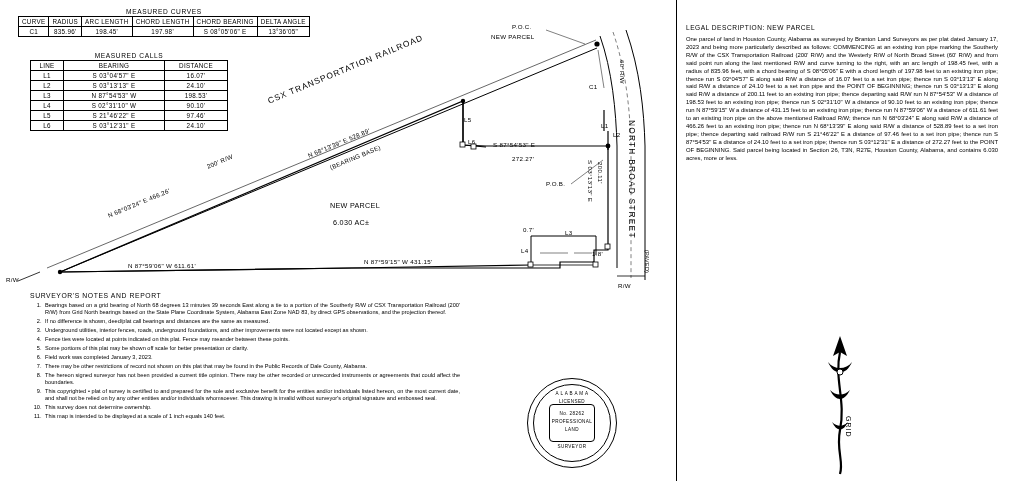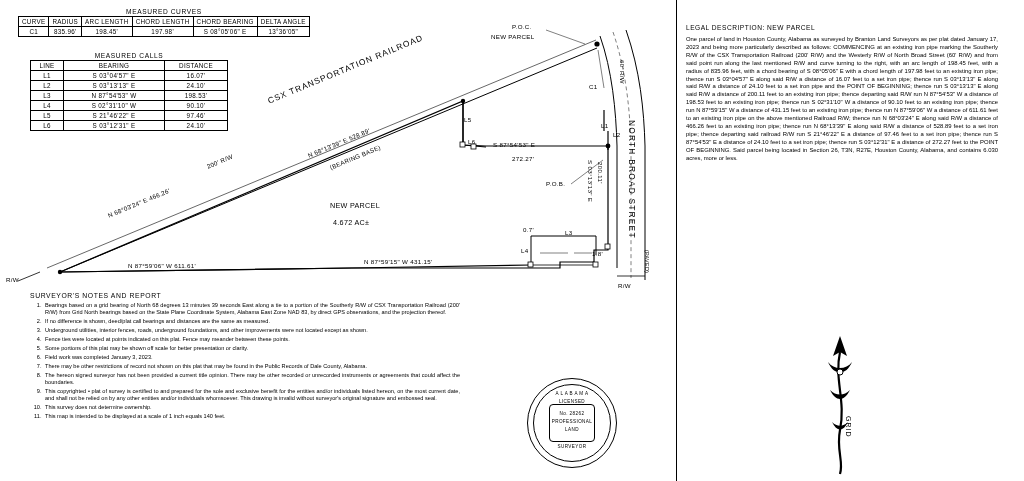--- a/index.html
+++ b/index.html
@@ -183,21 +183,21 @@
 
     <div class="lbl" style="left:308px;top:152px;transform:rotate(-22.5deg);transform-origin:left center;">N 68°13'39" E  528.89'</div>
     <div class="lbl" style="left:330px;top:164px;transform:rotate(-22.5deg);transform-origin:left center;">(BEARING BASE)</div>
 
     <div class="lbl" style="left:108px;top:212px;transform:rotate(-22.5deg);transform-origin:left center;">N 68°03'24" E  466.26'</div>
 
     <div class="lbl" style="left:128px;top:262px;">N 87°59'06" W  611.61'</div>
     <div class="lbl" style="left:364px;top:258px;">N 87°59'15" W  431.15'</div>
 
     <div class="lbl" style="left:330px;top:201px;font-size:7.2px;">NEW PARCEL</div>
-    <div class="lbl" style="left:333px;top:218px;font-size:7.2px;">4.672 AC±</div>
+    <div class="lbl" style="left:333px;top:218px;font-size:7.2px;">6.030 AC±</div>
 
     <div class="lbl" style="left:493px;top:141px;">S 87°54'53" E</div>
     <div class="lbl" style="left:512px;top:155px;">272.27'</div>
 
     <div class="lbl" style="left:594px;top:160px;transform:rotate(90deg);transform-origin:left top;">S 03°13'13" E</div>
     <div class="lbl" style="left:604px;top:162px;transform:rotate(90deg);transform-origin:left top;">200.11'</div>
 
     <div class="lbl" style="left:589px;top:83px;">C1</div>
     <div class="lbl" style="left:626px;top:60px;transform:rotate(90deg);transform-origin:left top;">60' R/W</div>
     <div class="lbl" style="left:637px;top:120px;transform:rotate(90deg);transform-origin:left top;font-size:8.4px;letter-spacing:1.2px;">NORTH BROAD STREET</div>

